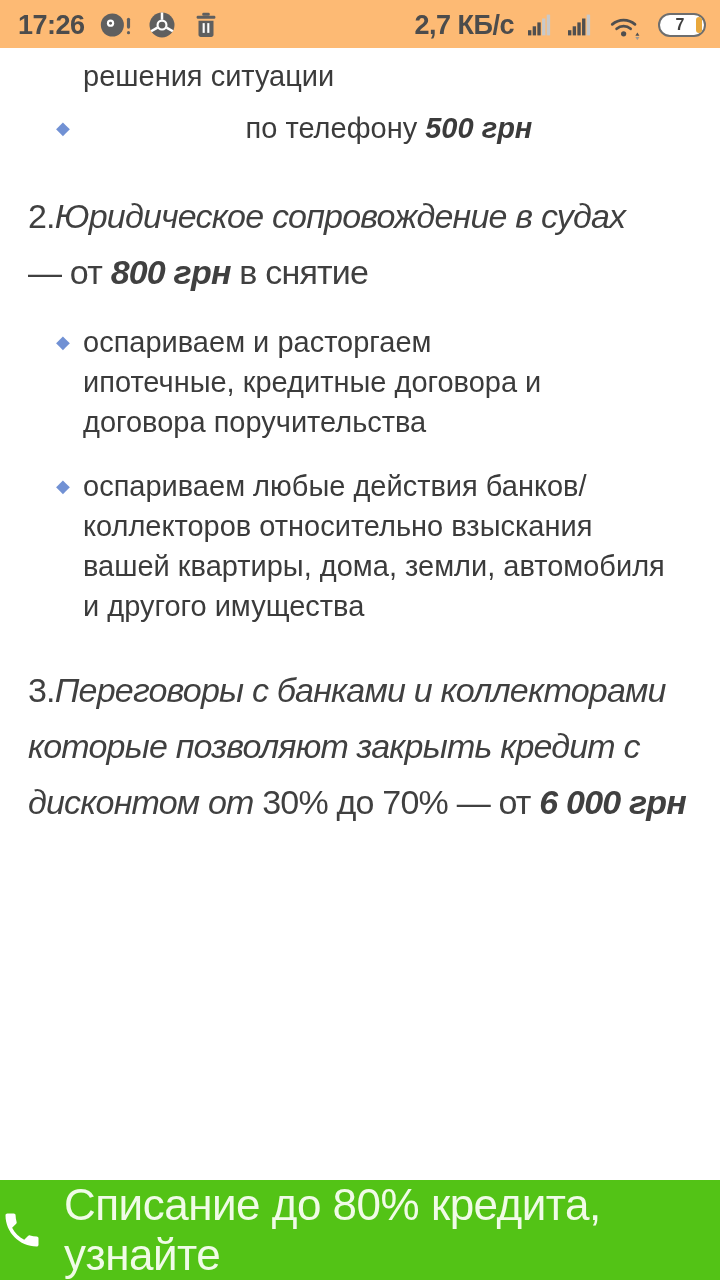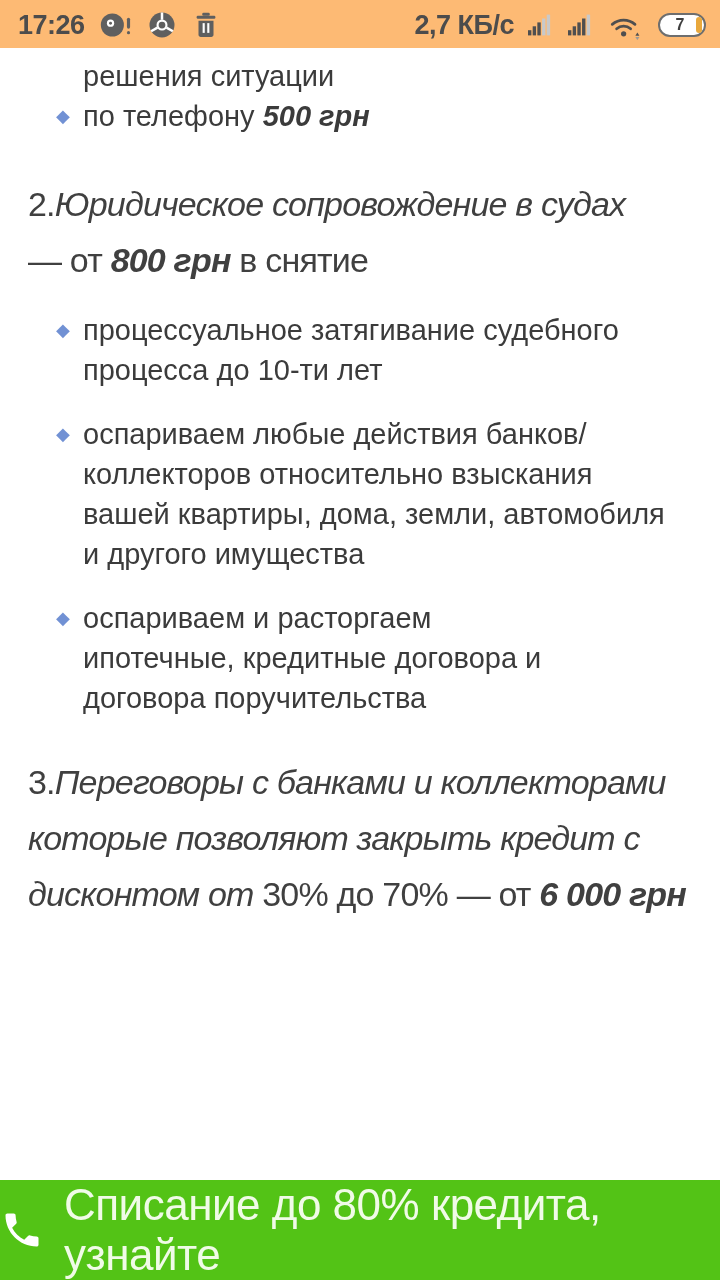--- a/index.html
+++ b/index.html
@@ -16,21 +16,21 @@
   .battery { position:relative; width:48px; height:24px; border:2.5px solid #6e6e6e;
              border-radius:12px; display:flex; align-items:center; justify-content:center; background:#fff; }
   .battery-num { font-size:16px; font-weight:bold; color:#3f3f3f; line-height:1; margin-right:4px; }
   .battery-sliver { position:absolute; right:2px; top:2px; bottom:2px; width:6px;
                     border-radius:3px; background:var(--battery_accent); }
 
   
   .content { padding:0 25px 0 28px; font-size:29px; line-height:40px; color:var(--text); }
   .clipped-line { margin:8px 0 0 55px; }
   .blist { list-style:none; margin:22px 0 0; padding:0; }
-  .blist.intro { margin-top:0; }
+  .blist.intro { margin-top:12px;text-align:center; }
   .bitem { position:relative; padding-left:55px; margin-bottom:24px; white-space:pre-wrap; }
   .bitem:last-child { margin-bottom:0; }
   .bitem::before { content:"◆"; position:absolute; left:28px; top:0;
                    font-size:18px; line-height:40px; color:var(--bullet); }
   .heading { margin:40px 0 0; font-size:34px; line-height:56px; font-weight:400;
              letter-spacing:-0.8px; white-space:pre-wrap; color:#404040; }
   .heading.h3 { margin-top:36px; }
   .heading.h4 { margin-top:28px; }
   .blist.last { margin-top:10px; }
   .seg-num { font-style:normal; }
@@ -121,29 +121,27 @@
     <p class="clipped-line">решения ситуации</p>
 
     <ul class="blist intro">
       <li class="bitem"><span><span class="seg-n">по телефону </span><span class="seg-bi">500 грн</span></span></li>
     </ul>
 
     <section>
       <h2 class="heading"><span class="seg-num">2.</span><span class="seg-it">Юридическое сопровождение в судах</span><span class="seg-n">
 — от </span><span class="seg-bi">800 грн</span><span class="seg-n"> в снятие</span></h2>
       <ul class="blist">
-        <li class="bitem"><span>процессуальное затягивание судебного
-процесса до 10-ти лет</span></li>
+        <li class="bitem"><span>оспариваем и расторгаем
+ипотечные, кредитные договора и
+договора поручительства</span></li>
         <li class="bitem"><span>оспариваем любые действия банков/
 коллекторов относительно взыскания
 вашей квартиры, дома, земли, автомобиля
 и другого имущества</span></li>
-        <li class="bitem"><span>оспариваем и расторгаем
-ипотечные, кредитные договора и
-договора поручительства</span></li>
       </ul>
     </section>
 
     <section>
       <h2 class="heading h3"><span class="seg-num">3.</span><span class="seg-it">Переговоры с банками и коллекторами
 которые позволяют закрыть кредит с
 дисконтом от </span><span class="seg-n">30% до 70% — от </span><span class="seg-bi">6 000 грн</span></h2>
     </section>
 
     <section>

